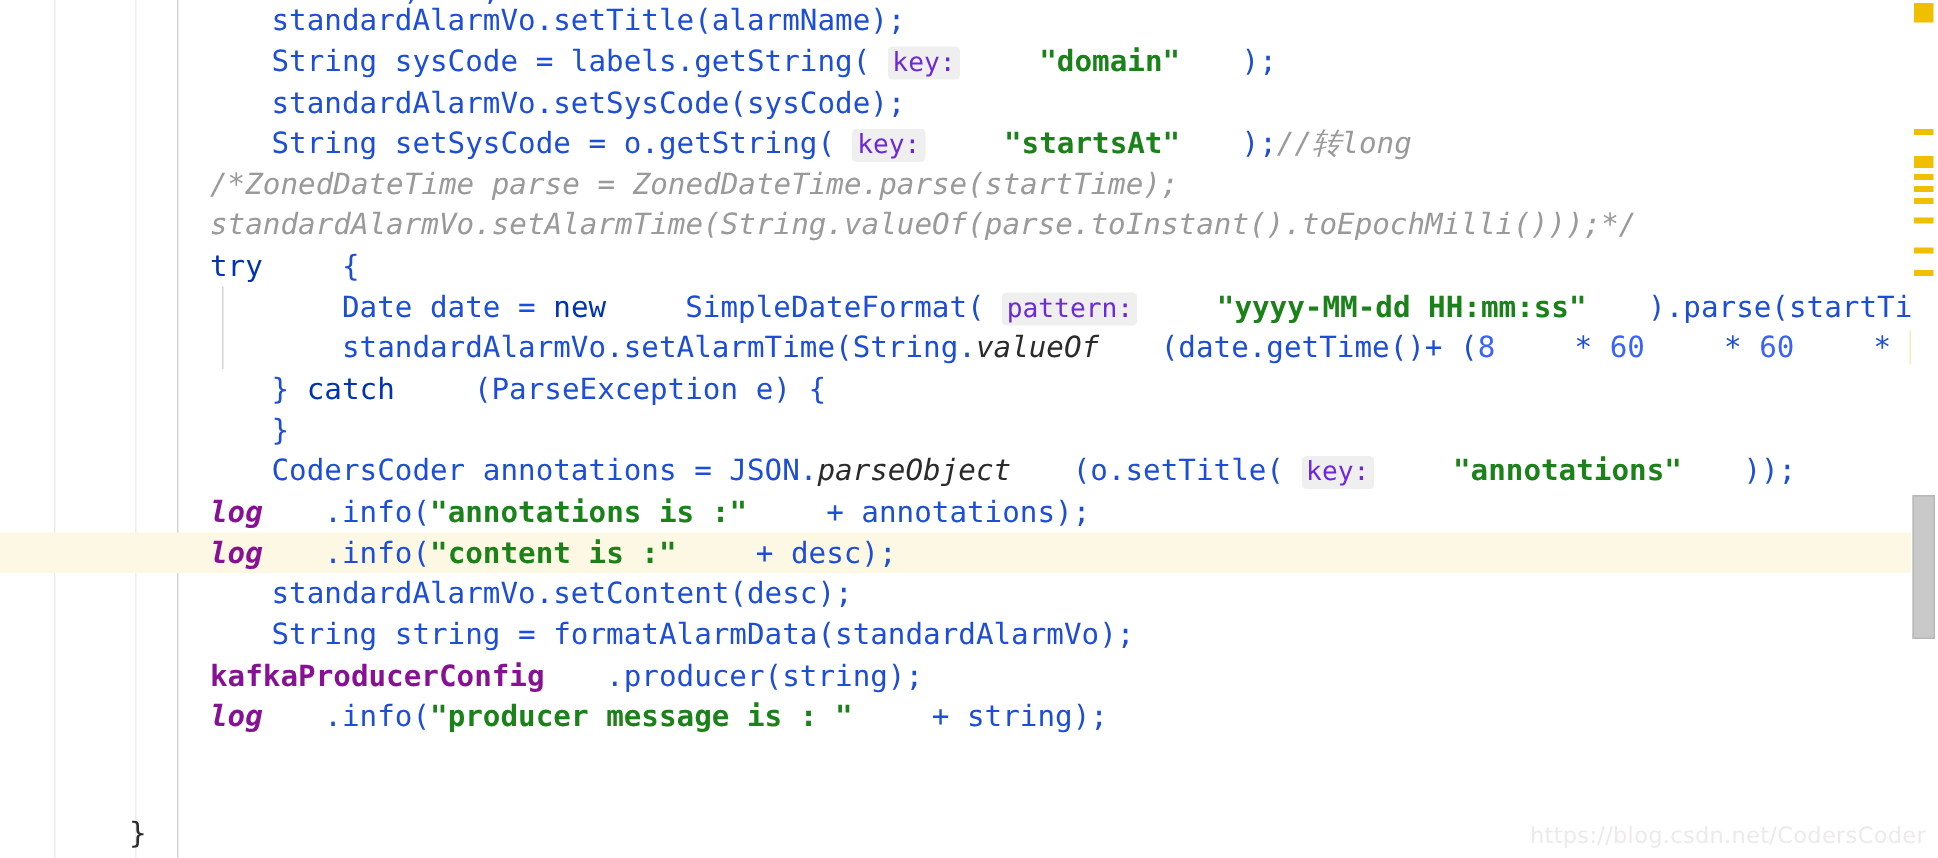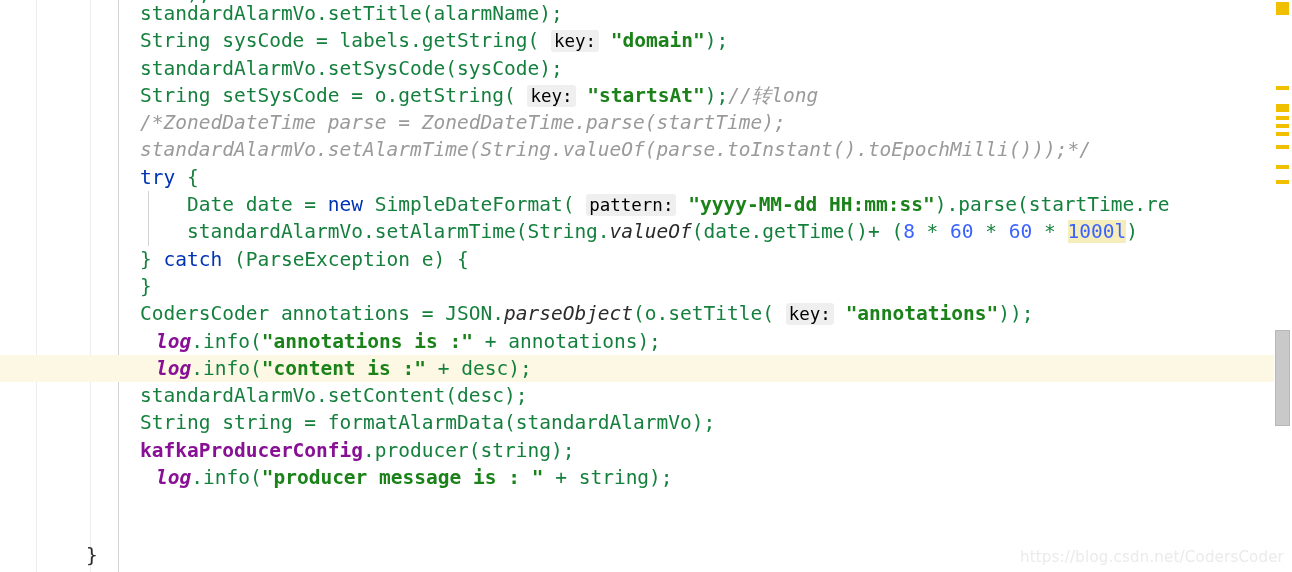--- a/index.html
+++ b/index.html
@@ -63,30 +63,30 @@
   .indent-guide {
     position: absolute;
     top: 0;
     height: 27.3px;
     width: 1px;
     background: #d4d4d4;
   }
   .ig-1 { left: 148px; }
 
   
-  .t-plain   { color: #15803d; }
+  .t-plain   { color: #1d4ed8; margin-left: 41px; }
   .t-kw      { color: #0033b3; font-weight: normal; }
   .t-str     { color: #1a8219; font-weight: bold; }
   .t-num     { color: #3a62ff; }
   .t-comment { color: #9a9a9a; font-style: italic; }
   .t-field   { color: #871094; font-weight: bold; }
-  .t-static  { color: #871094; font-weight: bold; font-style: italic; margin-left: 16px; }
+  .t-static  { color: #871094; font-weight: bold; font-style: italic; }
   .t-italic  { font-style: italic; }
   .t-hint {
-    color: #000000;
+    color: #6d28d9;
     background: #efefef;
     border-radius: 3px;
     padding: 1px 3px;
     font-size: 17.5px;
   }
   .t-hl-num {
     color: #3a62ff;
     background: #f6edbd;
     text-align: right;
   }

